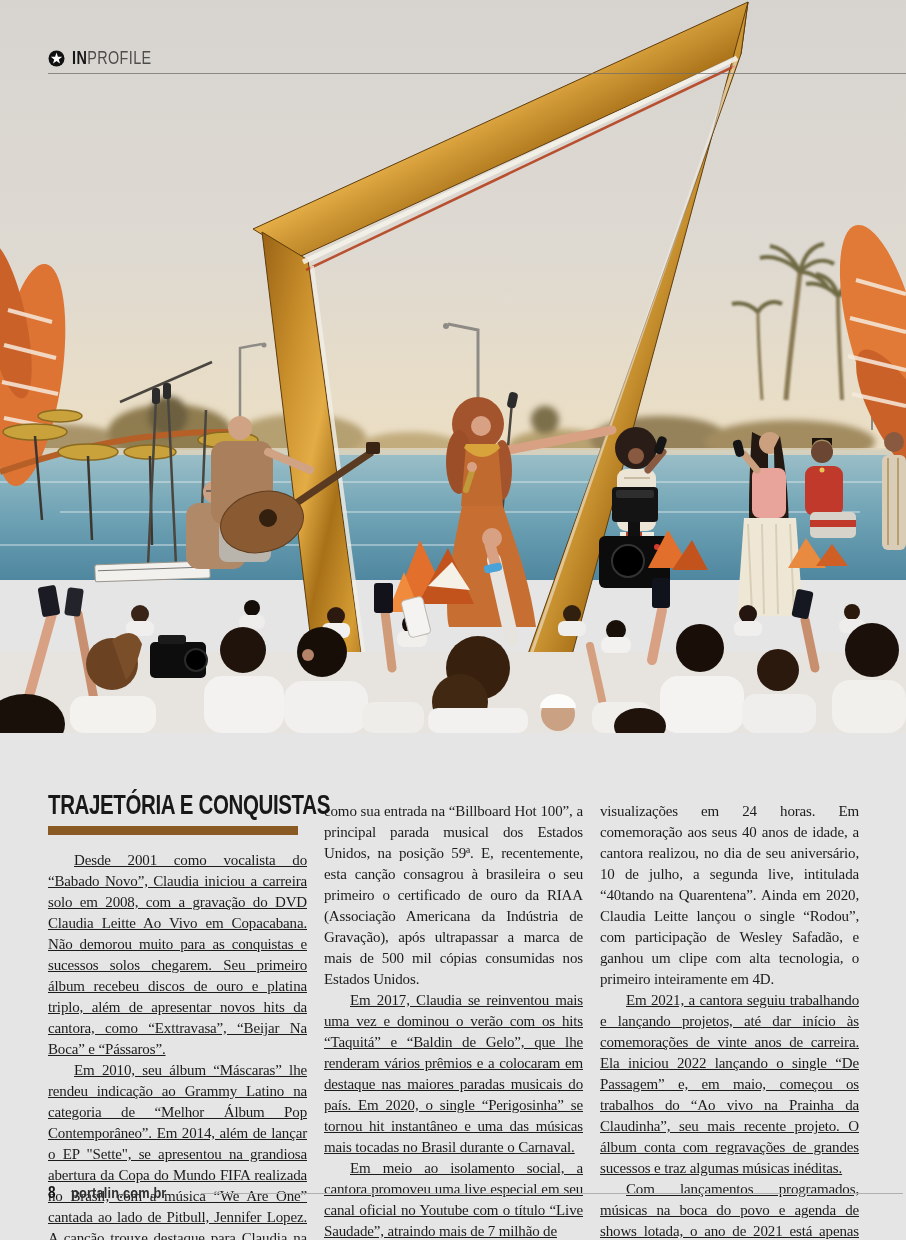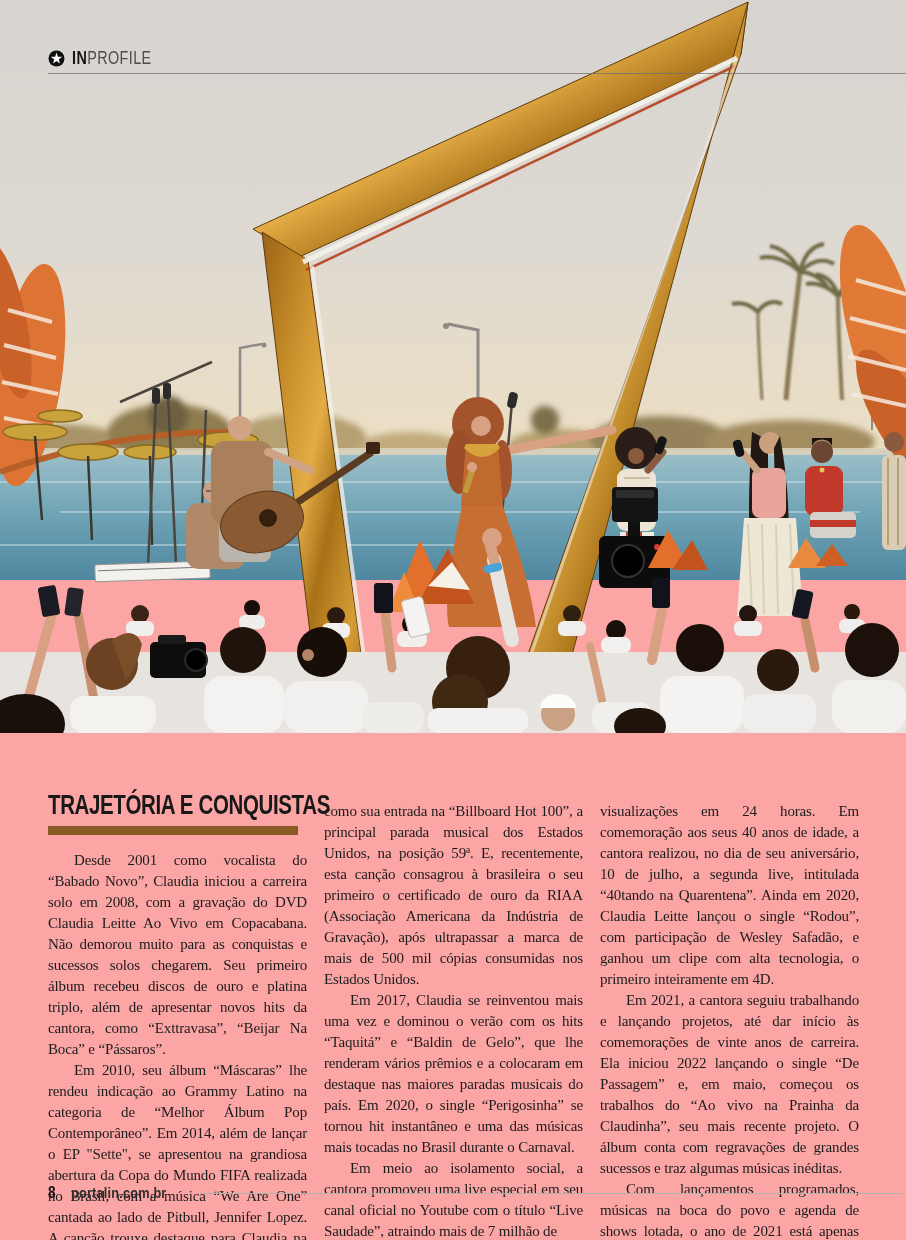--- a/index.html
+++ b/index.html
@@ -1,18 +1,18 @@
 <!DOCTYPE html>
 <html lang="pt-BR"><head>
 <meta charset="utf-8">
 <style>
   html,body{margin:0;padding:0;background:#cfcdca;}
   .page{
     position:relative;width:906px;height:1240px;margin:0 auto;
-    background:#fca5a5;overflow:hidden;
+    background:#e5e5e5;overflow:hidden;
     font-family:"Liberation Sans",sans-serif;
   }
   
   .photo-wrap{position:absolute;top:0;left:0;width:906px;height:733px;}
   .photo-wrap svg{display:block;}
   
   .masthead{position:absolute;top:48px;left:48px;right:0;height:30px;}
   .mast-row{display:flex;align-items:center;gap:7px;}
   .mast-icon{width:17px;height:17px;display:inline-block;}
   .mast-text{display:inline-block;transform:scaleX(.8);transform-origin:left center;
@@ -22,21 +22,21 @@
   .mast-rule{position:absolute;left:0;right:0;top:25px;height:1px;background:#6f6e6c;opacity:.75;}
   
   .article{
     position:absolute;top:747px;left:48px;width:810px;
     display:flex;gap:17px;margin-top:45px;
   }
   .col{width:259px;flex:0 0 259px;
     font-family:"Liberation Serif",serif;font-size:15px;line-height:21px;
     color:#1c1c1c;text-align:justify;letter-spacing:-.15px;hyphens:auto;}
   .col p{margin:0;}
-  .col p.indent{text-indent:26px;}
+  .col p.indent{text-indent:26px;text-decoration:underline;}
   .col.c2,.col.c3{padding-top:9px;}
   .headline{
     font-family:"Liberation Sans",sans-serif;font-weight:700;font-size:27px;
     color:#181818;margin:0;line-height:1;white-space:nowrap;
     transform:scaleX(.76);transform-origin:left center;letter-spacing:-.5px;
   }
   .accent-bar{width:250px;height:9px;margin:7px 0 15px 0;}
   
   .footer{position:absolute;left:48px;right:3px;top:1184px;display:flex;align-items:center;}
   .page-num{font-weight:700;font-size:16px;color:#141414;

